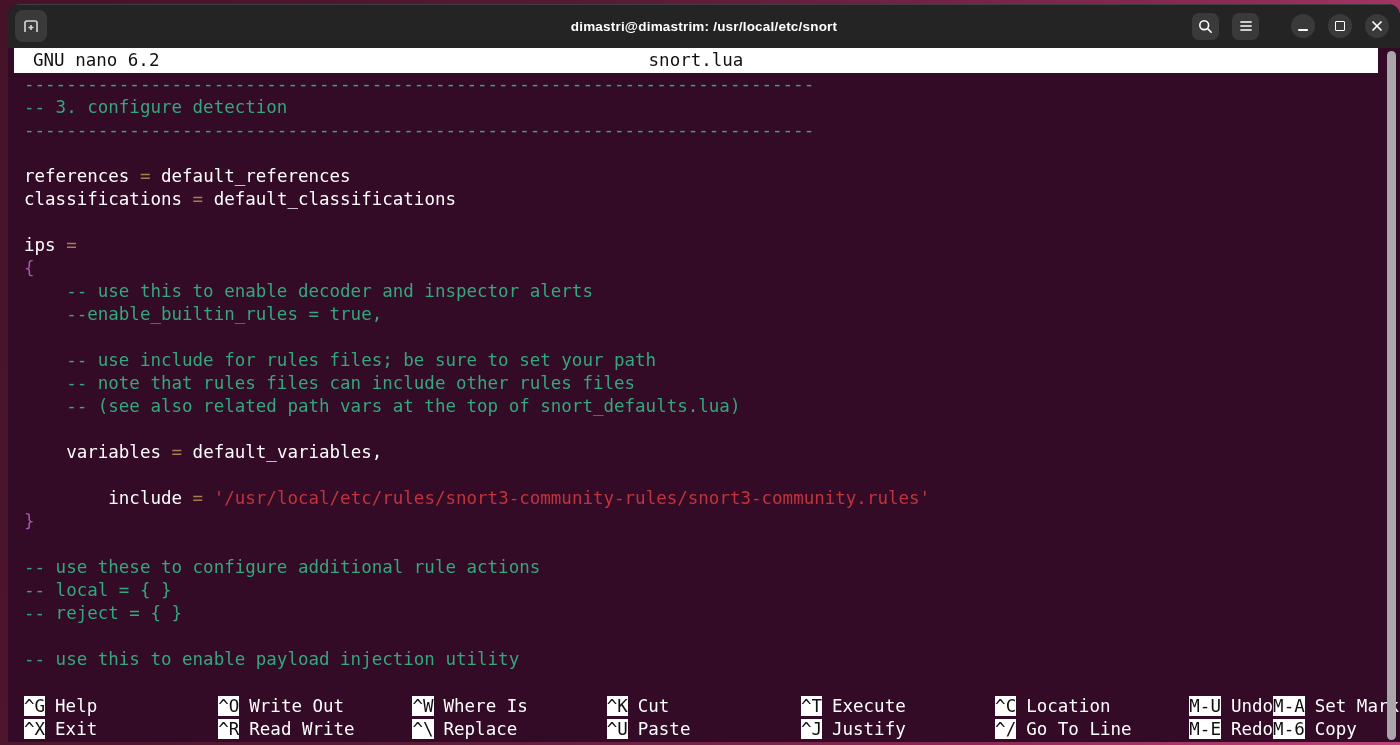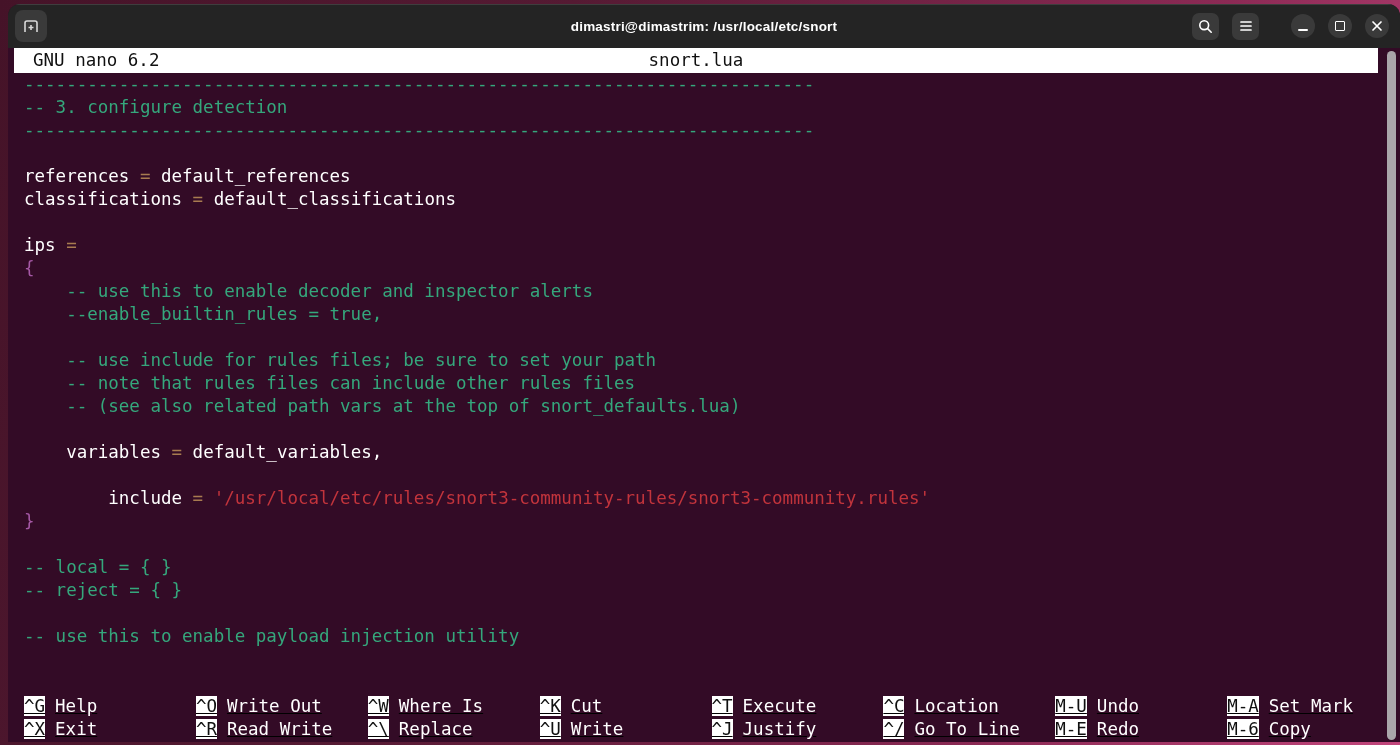--- a/index.html
+++ b/index.html
@@ -22,21 +22,21 @@
   .nano-version{position:absolute;left:19px;top:0;line-height:25px;white-space:pre;}
   .nano-filename{position:absolute;left:0;right:0;top:0;text-align:center;line-height:25px;}
   .editor{position:absolute;top:25px;left:10px;right:30px;}
   .ed-line{height:23px;white-space:pre;}
   .c-comment{color:var(--comment,#35a77c);}
   .c-plain{color:var(--text,#ffffff);}
   .c-op{color:var(--operator,#a87b50);}
   .c-string{color:var(--string,#c2343c);}
   .c-brace{color:var(--brace,#a558a5);}
   
-  .shortcut-bar{position:absolute;left:10px;right:1px;bottom:1px;height:46px;display:grid;grid-auto-flow:column;grid-template-rows:repeat(2,23px);grid-template-columns:repeat(8,1fr);text-decoration:underline;}
+  .shortcut-bar{position:absolute;left:10px;right:1px;bottom:1px;height:46px;display:grid;grid-auto-flow:column;grid-template-rows:repeat(2,23px);grid-template-columns:repeat(6,1fr);}
   .sc-item{white-space:pre;overflow:hidden;}
   .sc-key{background:#ffffff;color:#101010;}
   .sc-label{color:#ffffff;margin-left:10px;}
   
   .scrollbar{position:absolute;right:4px;top:3px;bottom:2px;width:9px;border-radius:5px;background:#aaa6aa;}
 </style>
 </head>
 <body>
 
 <div class="desktop">
@@ -100,35 +100,36 @@
           <div class="ed-line"></div>
           <div class="ed-line"><span class="c-comment">    -- use include for rules files; be sure to set your path</span></div>
           <div class="ed-line"><span class="c-comment">    -- note that rules files can include other rules files</span></div>
           <div class="ed-line"><span class="c-comment">    -- (see also related path vars at the top of snort_defaults.lua)</span></div>
           <div class="ed-line"></div>
           <div class="ed-line"><span class="c-plain">    variables </span><span class="c-op">=</span><span class="c-plain"> default_variables,</span></div>
           <div class="ed-line"></div>
           <div class="ed-line"><span class="c-plain">        include </span><span class="c-op">=</span><span class="c-plain"> </span><span class="c-string">'/usr/local/etc/rules/snort3-community-rules/snort3-community.rules'</span></div>
           <div class="ed-line"><span class="c-brace">}</span></div>
           <div class="ed-line"></div>
+          <div class="ed-line"><span class="c-comment">-- use these to configure additional rule actions</span></div>
           <div class="ed-line"><span class="c-comment">-- local = { }</span></div>
           <div class="ed-line"><span class="c-comment">-- reject = { }</span></div>
           <div class="ed-line"></div>
           <div class="ed-line"><span class="c-comment">-- use this to enable payload injection utility</span></div>
         </div>
 
       <div class="shortcut-bar" id="shortcuts">
           <div class="sc-item"><span class="sc-key">^G</span><span class="sc-label">Help</span></div>
           <div class="sc-item"><span class="sc-key">^X</span><span class="sc-label">Exit</span></div>
           <div class="sc-item"><span class="sc-key">^O</span><span class="sc-label">Write Out</span></div>
           <div class="sc-item"><span class="sc-key">^R</span><span class="sc-label">Read Write</span></div>
           <div class="sc-item"><span class="sc-key">^W</span><span class="sc-label">Where Is</span></div>
           <div class="sc-item"><span class="sc-key">^\</span><span class="sc-label">Replace</span></div>
           <div class="sc-item"><span class="sc-key">^K</span><span class="sc-label">Cut</span></div>
-          <div class="sc-item"><span class="sc-key">^U</span><span class="sc-label">Write</span></div>
+          <div class="sc-item"><span class="sc-key">^U</span><span class="sc-label">Paste</span></div>
           <div class="sc-item"><span class="sc-key">^T</span><span class="sc-label">Execute</span></div>
           <div class="sc-item"><span class="sc-key">^J</span><span class="sc-label">Justify</span></div>
           <div class="sc-item"><span class="sc-key">^C</span><span class="sc-label">Location</span></div>
           <div class="sc-item"><span class="sc-key">^/</span><span class="sc-label">Go To Line</span></div>
           <div class="sc-item"><span class="sc-key">M-U</span><span class="sc-label">Undo</span></div>
           <div class="sc-item"><span class="sc-key">M-E</span><span class="sc-label">Redo</span></div>
           <div class="sc-item"><span class="sc-key">M-A</span><span class="sc-label">Set Mark</span></div>
           <div class="sc-item"><span class="sc-key">M-6</span><span class="sc-label">Copy</span></div>
         </div>
 

